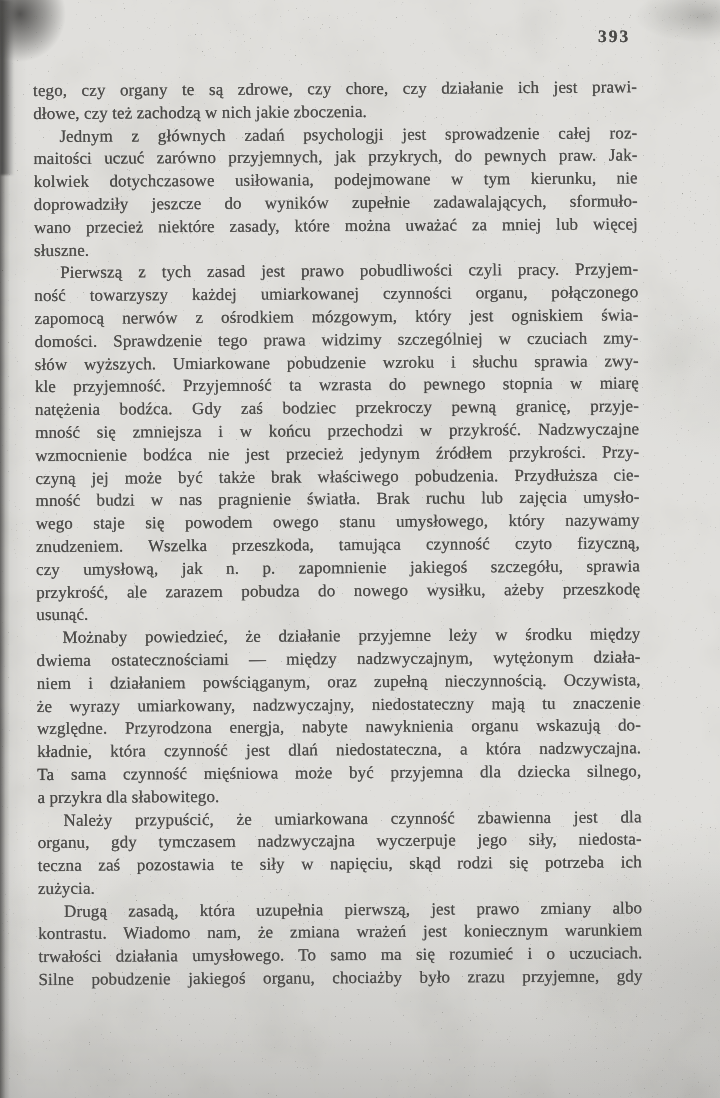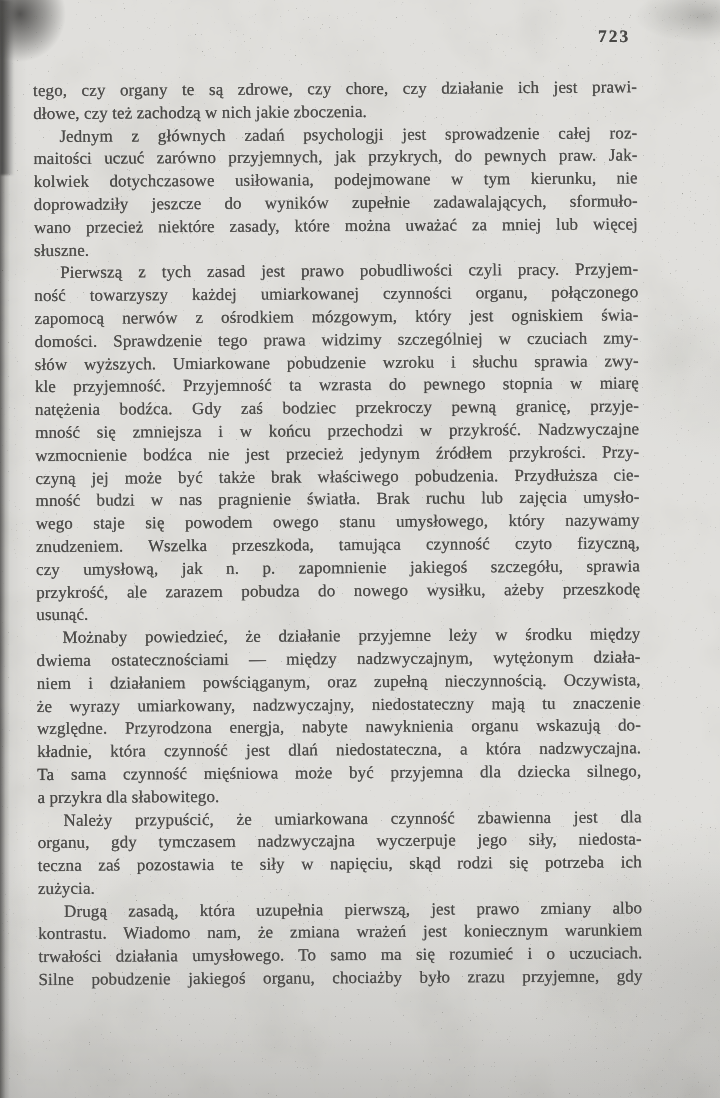--- a/index.html
+++ b/index.html
@@ -54,21 +54,21 @@
   }
   .ln.end{text-align-last:left;}
   .ln.ind{text-indent:26px;}
   .grain{position:absolute;inset:0;z-index:6;pointer-events:none;}
 </style>
 </head>
 <body>
 
 <div class="page">
 
-  <div class="page-number">723</div>
+  <div class="page-number">393</div>
 
   <div class="text-block" id="text-block">
       <div class="ln">tego, czy organy te są zdrowe, czy chore, czy działanie ich jest prawi-</div>
       <div class="ln end">dłowe, czy też zachodzą w nich jakie zboczenia.</div>
       <div class="ln ind">Jednym z głównych zadań psychologji jest sprowadzenie całej roz-</div>
       <div class="ln">maitości uczuć zarówno przyjemnych, jak przykrych, do pewnych praw. Jak-</div>
       <div class="ln">kolwiek dotychczasowe usiłowania, podejmowane w tym kierunku, nie</div>
       <div class="ln">doprowadziły jeszcze do wyników zupełnie zadawalających, sformuło-</div>
       <div class="ln">wano przecież niektóre zasady, które można uważać za mniej lub więcej</div>
       <div class="ln end">słuszne.</div>

